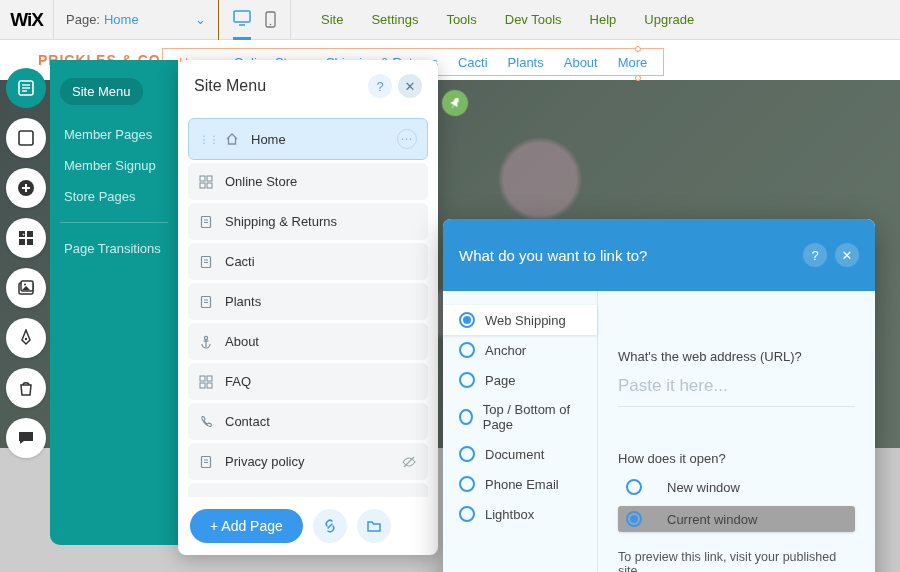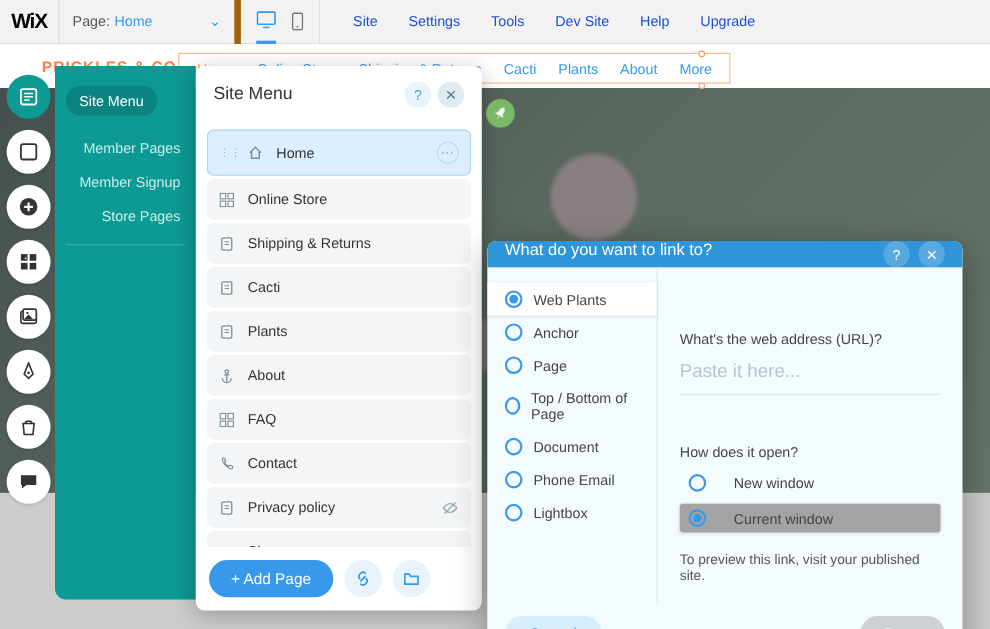--- a/index.html
+++ b/index.html
@@ -4,48 +4,48 @@
 <style>
 * { box-sizing: border-box; margin: 0; padding: 0; font-family: -apple-system, BlinkMacSystemFont, "Segoe UI", Helvetica, Arial, sans-serif; }
 html, body { width: 900px; height: 572px; overflow: hidden; background: #ccc; }
 
 .stage { position: relative; width: 900px; height: 448px; background: linear-gradient(135deg,#4a5555,#6b7a6e,#7a8a7a); }
 .stage::before { content:""; position:absolute; inset:0; background-image: radial-gradient(circle at 60% 40%, rgba(230,180,200,.5) 0 6%, transparent 7%), radial-gradient(circle at 75% 60%, rgba(200,150,180,.4) 0 5%, transparent 6%), radial-gradient(circle at 50% 70%, rgba(220,190,210,.35) 0 4%, transparent 5%); }
 
 
 .topbar { position:absolute; top:0; left:0; right:0; height:40px; background:#f2f2f2; display:flex; align-items:center; font-size:13px; color:#333; border-bottom:1px solid #ddd; z-index:50; }
 .wix-logo { width:54px; height:40px; display:flex; align-items:center; justify-content:center; font-weight:900; font-size:19px; letter-spacing:-1px; color:#000; border-right:1px solid #ddd; }
-.page-sel { display:flex; align-items:center; gap:4px; padding:0 12px; height:40px; border-right:6px solid #a16207; width:165px; }
+.page-sel { display:flex; align-items:center; gap:4px; padding:0 12px; height:40px; border-right:1px solid #a16207; width:165px; }
 .page-sel .pglabel { color:#555; }
 .page-sel .pgname { color:#3899ec; }
 .page-sel .chev { margin-left:auto; color:#3899ec; }
 .device-toggle { display:flex; align-items:center; gap:14px; padding:0 14px; height:40px; border-right:1px solid #ddd; }
 .device-toggle .dev { color:#777; font-size:16px; display:flex; align-items:center; }
 .device-toggle .dev.active { color:#3899ec; border-bottom:3px solid #3899ec; height:40px; }
 .top-menu { display:flex; gap:28px; margin-left:30px; align-items:center; height:40px; }
-.top-menu span { color:#1d4ed8; cursor:pointer; }
+.top-menu span { color:#4d7c0f; cursor:pointer; }
 
 
 .brandbar { position:absolute; top:40px; left:0; right:0; height:40px; background:#fff; display:flex; align-items:center; padding-left:38px; z-index:10; }
 .brand { color:#ff7a4a; font-weight:700; letter-spacing:1px; font-size:14px; }
 .site-nav { position:absolute; top:48px; left:162px; height:28px; border:1px solid #ffb088; display:flex; align-items:center; font-size:13px; z-index:11; padding:0 6px; }
 .site-nav span { padding:0 10px; color:#3899ec; }
 .site-nav span.current { color:#ff9966; }
 .nav-handle { position:absolute; top:46px; left:635px; width:6px; height:6px; border:1px solid #ff9966; border-radius:50%; background:#fff; z-index:11;}
 .nav-handle2 { top:75px; }
 
 
 .rail { position:absolute; left:6px; top:68px; width:42px; display:flex; flex-direction:column; gap:10px; z-index:40; }
 .rail .ricn { width:40px; height:40px; border-radius:50%; background:#fff; display:flex; align-items:center; justify-content:center; color:#333; font-size:18px; box-shadow:0 1px 3px rgba(0,0,0,.15); cursor:pointer; }
 .rail .ricn.active { background:#0d9994; color:#fff; box-shadow:none; }
 
 
 .sidepanel { position:absolute; left:50px; top:60px; width:128px; height:485px; background:#0d9994; border-radius:0 0 0 10px; padding:18px 10px; color:#c9edeb; font-size:13px; z-index:30; }
 .sidepanel .pill { background:#0b837f; color:#fff; border-radius:14px; padding:6px 12px; display:inline-block; margin-bottom:14px; font-size:13px; }
-.sidepanel .sp-item { padding:8px 4px; cursor:pointer;text-align:right; }
+.sidepanel .sp-item { padding:8px 4px; cursor:pointer; }
 .sidepanel .sp-div { border-top:1px solid rgba(255,255,255,.25); margin:10px 0; }
 
 
 .menupanel { position:absolute; left:178px; top:60px; width:260px; height:495px; background:#fff; border-radius:8px; box-shadow:0 4px 20px rgba(0,0,0,.25); z-index:35; display:flex; flex-direction:column; }
 .menupanel .mph { display:flex; align-items:center; padding:14px 16px; font-size:16px; color:#333; }
 .menupanel .mph .hicons { margin-left:auto; display:flex; gap:6px; }
 .menupanel .mph .hicons span { width:24px; height:24px; border-radius:50%; background:#e8f3fb; color:#5a9ec9; display:flex; align-items:center; justify-content:center; font-size:13px; cursor:pointer; }
 .menupanel .mph .hicons .close { background:#dfeaf2; color:#5a7a90; }
 .menupanel .mpbody { padding:6px 10px 10px; overflow-y:auto; flex:1; }
 .menupanel .mrow { display:flex; align-items:center; gap:10px; padding:10px 10px; border-radius:6px; font-size:13px; color:#333; cursor:pointer; border:1px solid transparent; margin-bottom:3px; background:#f3f5f6; }
@@ -56,21 +56,21 @@
 .menupanel .mrow .eye { margin-left:auto; color:#9aa; }
 .menupanel .mpfoot { padding:12px; display:flex; align-items:flex-end; gap:10px; border-top:0; }
 .menupanel .addpage { background:#3899ec; color:#fff; border:none; border-radius:18px; padding:9px 20px; font-size:14px; cursor:pointer; }
 .menupanel .footicn { width:34px; height:34px; border-radius:50%; background:#e8f3fb; color:#3899ec; display:flex; align-items:center; justify-content:center; font-size:15px; cursor:pointer; }
 
 
 .pin { position:absolute; left:442px; top:90px; width:26px; height:26px; border-radius:50%; background:#7ab866; color:#fff; display:flex; align-items:center; justify-content:center; z-index:36; font-size:14px; transform:rotate(30deg);}
 
 
 .linkdialog { position:absolute; left:443px; top:219px; width:432px; background:#f4fbff; border-radius:8px; box-shadow:0 8px 30px rgba(0,0,0,.35); z-index:60; overflow:hidden; }
-.linkdialog .dlghdr { background:#2f94d8; color:#fff; padding:0 16px; display:flex; align-items:flex-start; font-size:15px; }
+.linkdialog .dlghdr { background:#2f94d8; color:#fff; padding:24px 16px; display:flex; align-items:center; font-size:15px; }
 .linkdialog .dlghdr .hicons { margin-left:auto; display:flex; gap:8px; }
 .linkdialog .dlghdr .hicons span { width:24px; height:24px; border-radius:50%; background:rgba(255,255,255,.2); display:flex; align-items:center; justify-content:center; font-size:13px; cursor:pointer; }
 .linkdialog .dlgbody { display:flex; }
 .linkdialog .leftcol { width:155px; border-right:1px solid #dbe8ef; padding:14px 0 24px; }
 .linkdialog .rightcol { flex:1; padding:14px 20px 20px; }
 .linkdialog .opt { display:flex; align-items:center; gap:10px; padding:7px 16px; font-size:13px; color:#444; cursor:pointer; }
 .linkdialog .opt.sel { background:#fff; box-shadow:0 1px 3px rgba(0,0,0,.12); }
 .linkdialog .radio { width:16px; height:16px; border:2px solid #3899ec; border-radius:50%; display:flex; align-items:center; justify-content:center; }
 .linkdialog .radio.on::after { content:""; width:8px; height:8px; background:#3899ec; border-radius:50%; }
 .linkdialog .q { font-size:13px; color:#444; margin-bottom:8px;margin-top:44px; }
@@ -117,21 +117,21 @@
         <svg width="11" height="17" viewBox="0 0 11 17">
             <rect x="1" y="1" width="9" height="15" rx="1.5" fill="none" stroke="currentColor" stroke-width="1.3"></rect>
             <circle cx="5.5" cy="13.5" r="0.8" fill="currentColor"></circle>
           </svg>
       </span>
     </div>
     <div class="top-menu">
       <span>Site</span>
       <span>Settings</span>
       <span>Tools</span>
-      <span>Dev Site</span>
+      <span>Dev Tools</span>
       <span>Help</span>
       <span>Upgrade</span>
     </div>
   </div>
 
   <div class="dim"></div>
   <div class="dashed"></div>
 
   <div class="brandbar">
     <span class="brand">PRICKLES &amp; CO.</span>
@@ -204,20 +204,21 @@
         </svg>
       </div>
   </div>
 
   <div class="sidepanel">
     <span class="pill">Site Menu</span>
     <div class="sp-item">Member Pages</div>
     <div class="sp-item">Member Signup</div>
     <div class="sp-item">Store Pages</div>
     <div class="sp-div"></div>
+    <div class="sp-item">Page Transitions</div>
   </div>
 
   <div class="menupanel">
     <div class="mph">
       <span>Site Menu</span>
       <div class="hicons">
         <span>?</span>
         <span class="close">✕</span>
       </div>
     </div>
@@ -355,21 +356,21 @@
       <span>What do you want to link to?</span>
       <div class="hicons">
         <span>?</span>
         <span>✕</span>
       </div>
     </div>
     <div class="dlgbody">
       <div class="leftcol" id="linkleft">
           <div class="opt sel">
             <span class="radio on"></span>
-            <span>Web Plants</span>
+            <span>Web Shipping</span>
           </div>
           <div class="opt">
             <span class="radio"></span>
             <span>Anchor</span>
           </div>
           <div class="opt">
             <span class="radio"></span>
             <span>Page</span>
           </div>
           <div class="opt">

